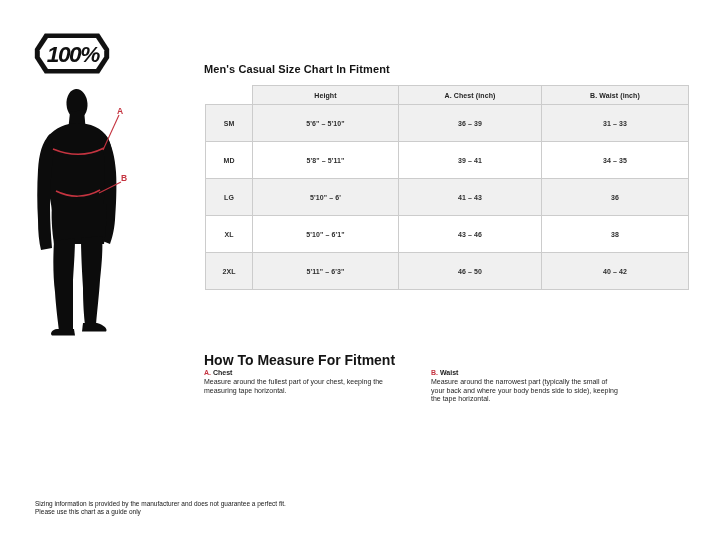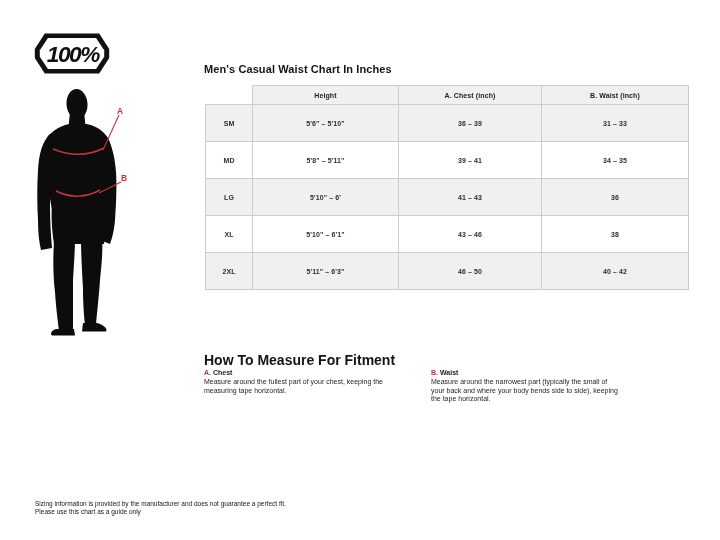--- a/index.html
+++ b/index.html
@@ -70,21 +70,21 @@
     <g stroke="#c53440" fill="none">
       <path d="M25,63 C42,70 60,70 76,62" stroke-width="1.5"></path>
       <line x1="75" y1="64" x2="91" y2="29" stroke-width="1.1"></line>
       <path d="M28,105 C42,112 58,112 72,104" stroke-width="1.5"></path>
       <line x1="71" y1="107" x2="93" y2="96" stroke-width="1.1"></line>
     </g>
     <text x="89" y="28" font-size="8.5" font-weight="bold" fill="#c53440">A</text>
     <text x="93" y="95" font-size="8.5" font-weight="bold" fill="#c53440">B</text>
   </svg>
 
-  <div id="pageTitle" class="abs">Men's Casual Waist Chart In Inches</div>
+  <div id="pageTitle" class="abs">Men's Casual Size Chart In Fitment</div>
 
   <table id="sizeTable">
     <colgroup>
         <col style="width:47px">
         <col style="width:146px">
         <col style="width:143px">
         <col style="width:147px">
       </colgroup>
     <thead>
       <tr>

